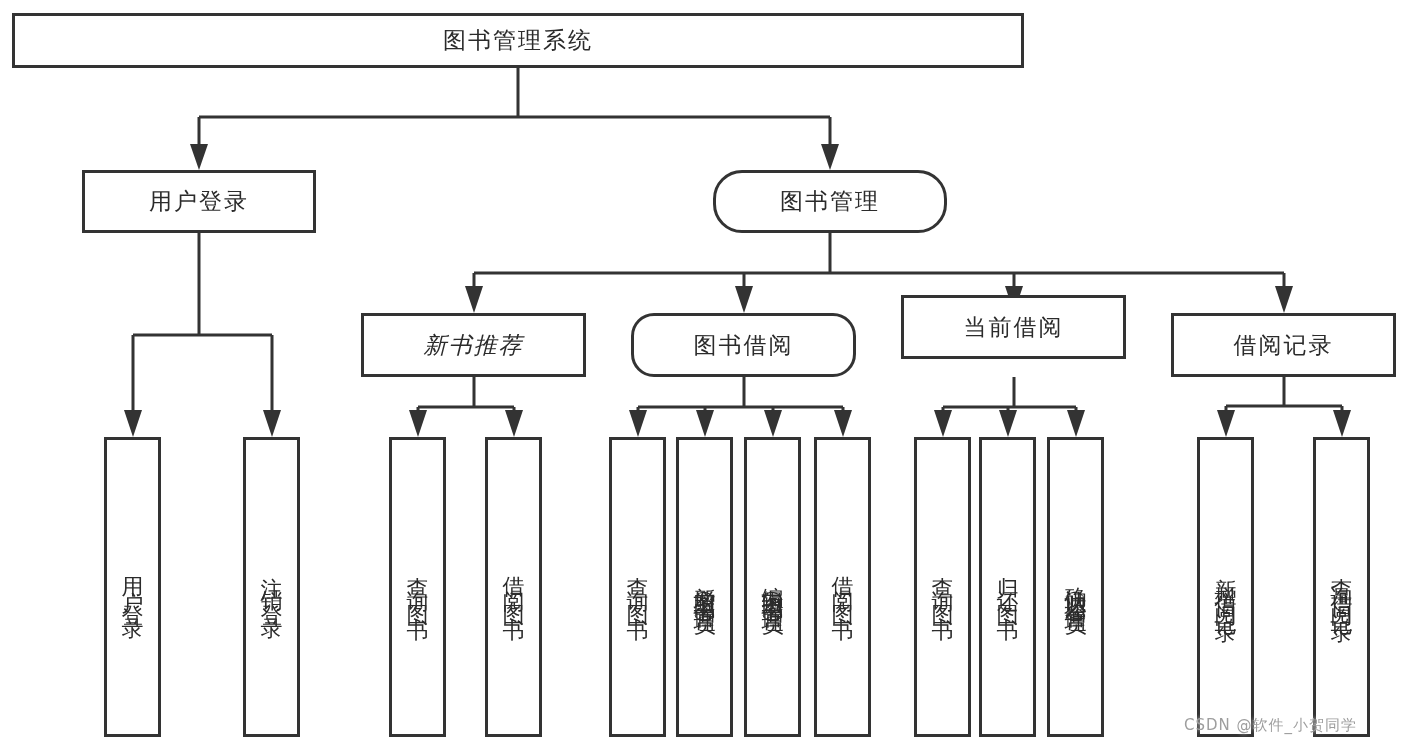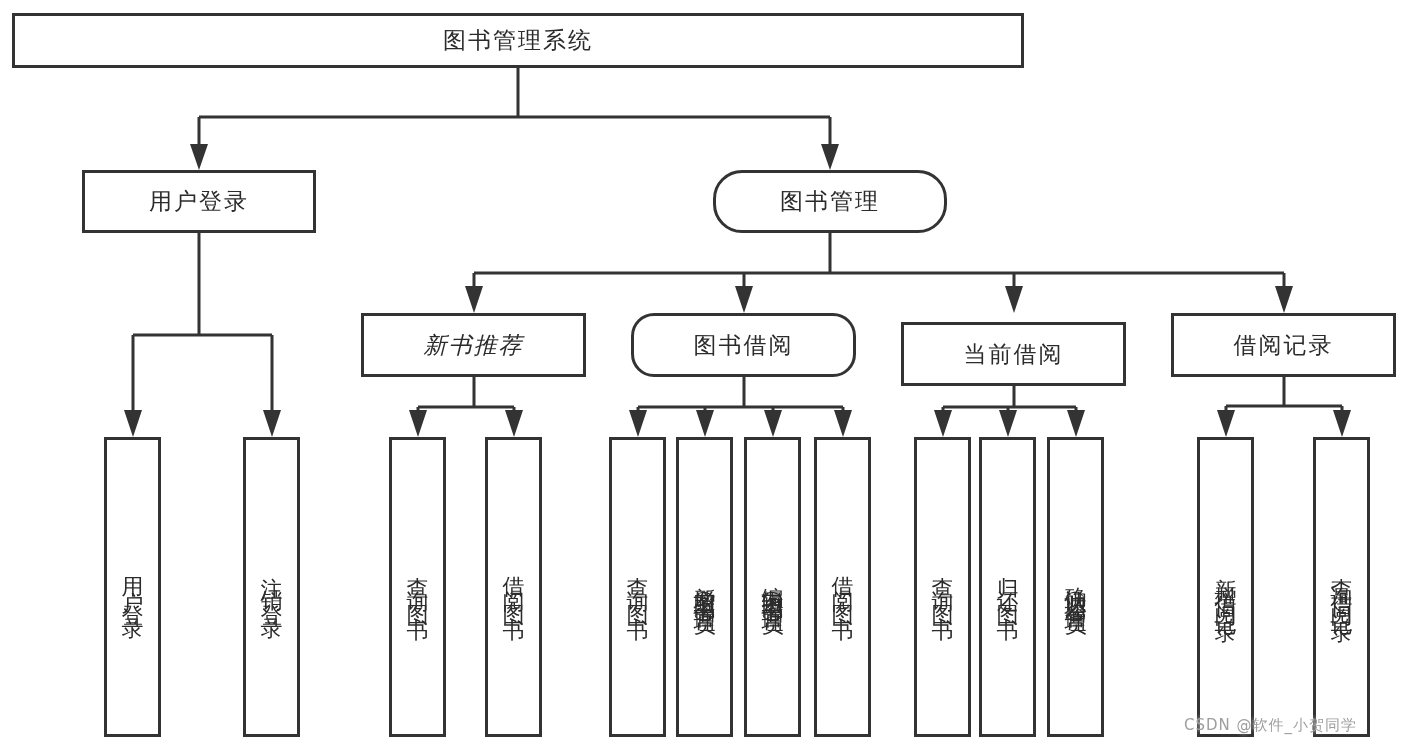--- a/index.html
+++ b/index.html
@@ -48,21 +48,21 @@
   }
   .leaf span.sp-wide  { letter-spacing: 14px; }
   .leaf span.sp-mid   { letter-spacing: 9px; }
   .leaf span.sp-tight { letter-spacing: 4px; }
   
   .n-root { left: 12px;   top: 13px;  width: 1012px; height: 55px; }
   .n-b0   { left: 82px;   top: 170px; width: 234px;  height: 63px; }
   .n-b1   { left: 713px;  top: 170px; width: 234px;  height: 63px; border-radius: 29px; }
   .n-m0   { left: 361px;  top: 313px; width: 225px;  height: 64px; font-style: italic; }
   .n-m1   { left: 631px;  top: 313px; width: 225px;  height: 64px; border-radius: 23px; }
-  .n-m2   { left: 901px;  top: 322px; width: 225px;  height: 64px; }
+  .n-m2   { left: 901px;  top: 295px; width: 225px;  height: 64px; }
   .n-m3   { left: 1171px; top: 313px; width: 225px;  height: 64px; }
   .leaf   { top: 437px; width: 57px; height: 300px; border-width: 3px; }
   .l-g1a { left: 104px; }  .l-g1b { left: 243px; }
   .l-g2a { left: 389px; }  .l-g2b { left: 485px; }
   .l-g3a { left: 609px; }  .l-g3b { left: 676px; }
   .l-g3c { left: 744px; }  .l-g3d { left: 814px; }
   .l-g4a { left: 914px; }  .l-g4b { left: 979px; }  .l-g4c { left: 1047px; }
   .l-g5a { left: 1197px; } .l-g5b { left: 1313px; }
   .watermark {
     position: absolute;

